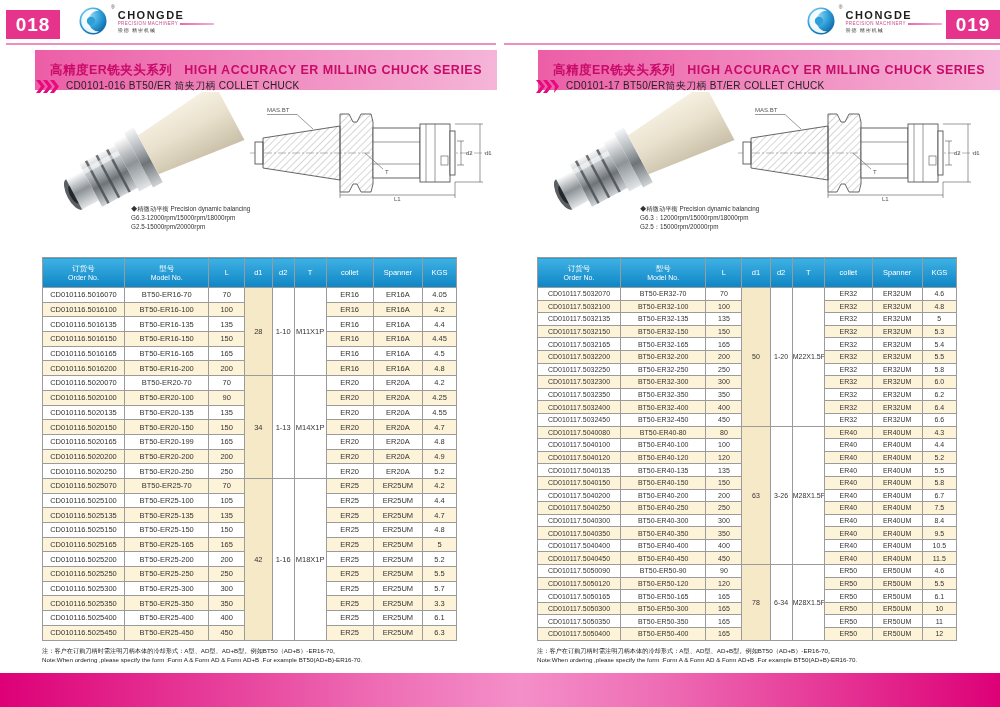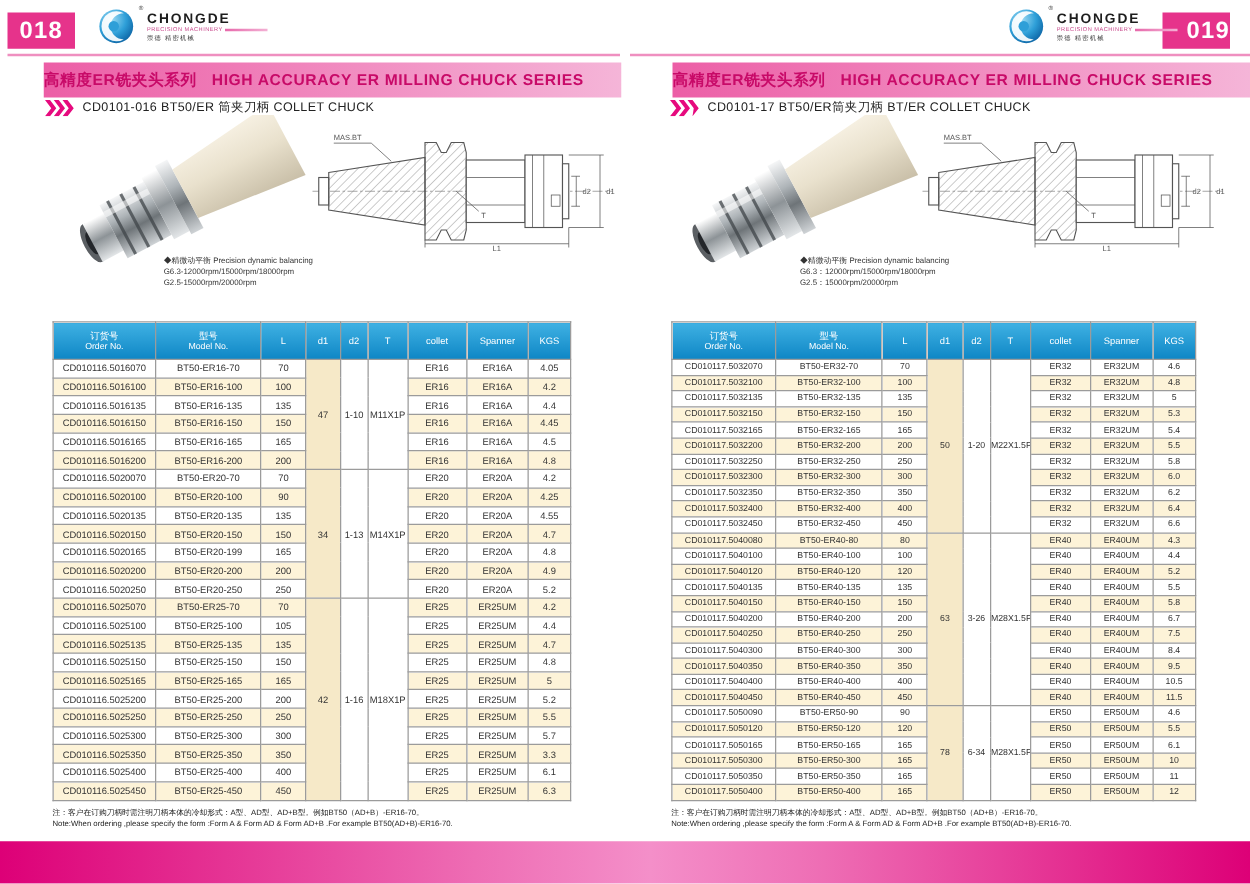--- a/index.html
+++ b/index.html
@@ -3,37 +3,37 @@
 <meta charset="utf-8">
 <style>
   * { margin:0; padding:0; box-sizing:border-box; }
   html,body { width:1000px; height:707px; background:#fff; font-family:"Liberation Sans", sans-serif; }
   .sheet { position:relative; width:1000px; height:707px; background:#fff; overflow:hidden; }
   .page { position:absolute; top:0; width:500px; height:707px; }
   .page-left { left:0;padding-left:48px; } .page-right { left:500px; }
 
   .pagebox { position:absolute; top:10px; width:54px; height:29px; background:#e6338b;
              color:#fff; font-size:19px; font-weight:bold; text-align:center; line-height:29px; letter-spacing:1px; }
-  .page-left .pagebox { left:6px; } .page-right .pagebox { right:16px;text-align:right; }
+  .page-left .pagebox { left:6px; } .page-right .pagebox { right:0; }
 
   .header-rule { position:absolute; top:43px; height:2px; background:#ef8fc0; }
   .page-left .header-rule { left:6px; right:4px; } .page-right .header-rule { left:4px; right:0; }
 
   .logo { position:absolute; top:6px; display:flex; align-items:flex-start; gap:3px; }
   .page-left .logo { left:78px; } .page-right .logo { right:58px; }
   .logo-text { padding-top:4px; }
   .brand-name { font-size:11px; font-weight:bold; color:#1d1d1d; letter-spacing:1.5px; line-height:11px; }
   .brand-tagline-row { display:flex; align-items:center; gap:2px; }
   .brand-tagline { font-size:4.5px; color:#c9498c; letter-spacing:0.4px; }
   .brand-dash { width:34px; height:2px; background:linear-gradient(90deg,#e769ab,#f3b0d4); }
   .brand-cn { font-size:5px; color:#3a3a3a; letter-spacing:1px; margin-top:1px; }
   .reg-mark { font-size:5px; color:#444; position:relative; top:-2px; }
 
-  .banner { position:absolute; top:50px; height:28px; background:linear-gradient(90deg,#ec5ea6,#f5b5d8);
-            display:flex; align-items:center; justify-content:flex-start; gap:12px; }
+  .banner { position:absolute; top:50px; height:40px; background:linear-gradient(90deg,#ec5ea6,#f5b5d8);
+            display:flex; align-items:center; justify-content:center; gap:12px; }
   .page-left .banner { left:35px; right:3px; } .page-right .banner { left:38px; right:0; }
   .banner span { font-size:12.5px; font-weight:bold; color:#c80a68; letter-spacing:0.5px; }
 
   .section-row { position:absolute; top:79px; left:36px; display:flex; align-items:center; gap:6px; }
   .section-title { font-size:10px; color:#222; letter-spacing:0.3px; }
 
   .photo { position:absolute; top:92px; width:190px; height:125px; }
   .page-left .photo { left:55px; } .page-right .photo { left:45px; }
   .drawing { position:absolute; top:98px; width:250px; height:105px; }
   .page-left .drawing { left:245px; } .page-right .drawing { left:233px; }
@@ -216,21 +216,21 @@
             <th>collet</th>
             <th>Spanner</th>
             <th>KGS</th>
           </tr>
         </thead>
         <tbody>
           <tr>
             <td>CD010116.5016070</td>
             <td>BT50-ER16-70</td>
             <td>70</td>
-            <td class="md1" rowspan="6">47</td>
+            <td class="md1" rowspan="6">28</td>
             <td class="mdw" rowspan="6">1-10</td>
             <td class="mdw" rowspan="6">M11X1P</td>
             <td>ER16</td>
             <td>ER16A</td>
             <td>4.05</td>
           </tr>
           <tr>
             <td>CD010116.5016100</td>
             <td>BT50-ER16-100</td>
             <td>100</td>

